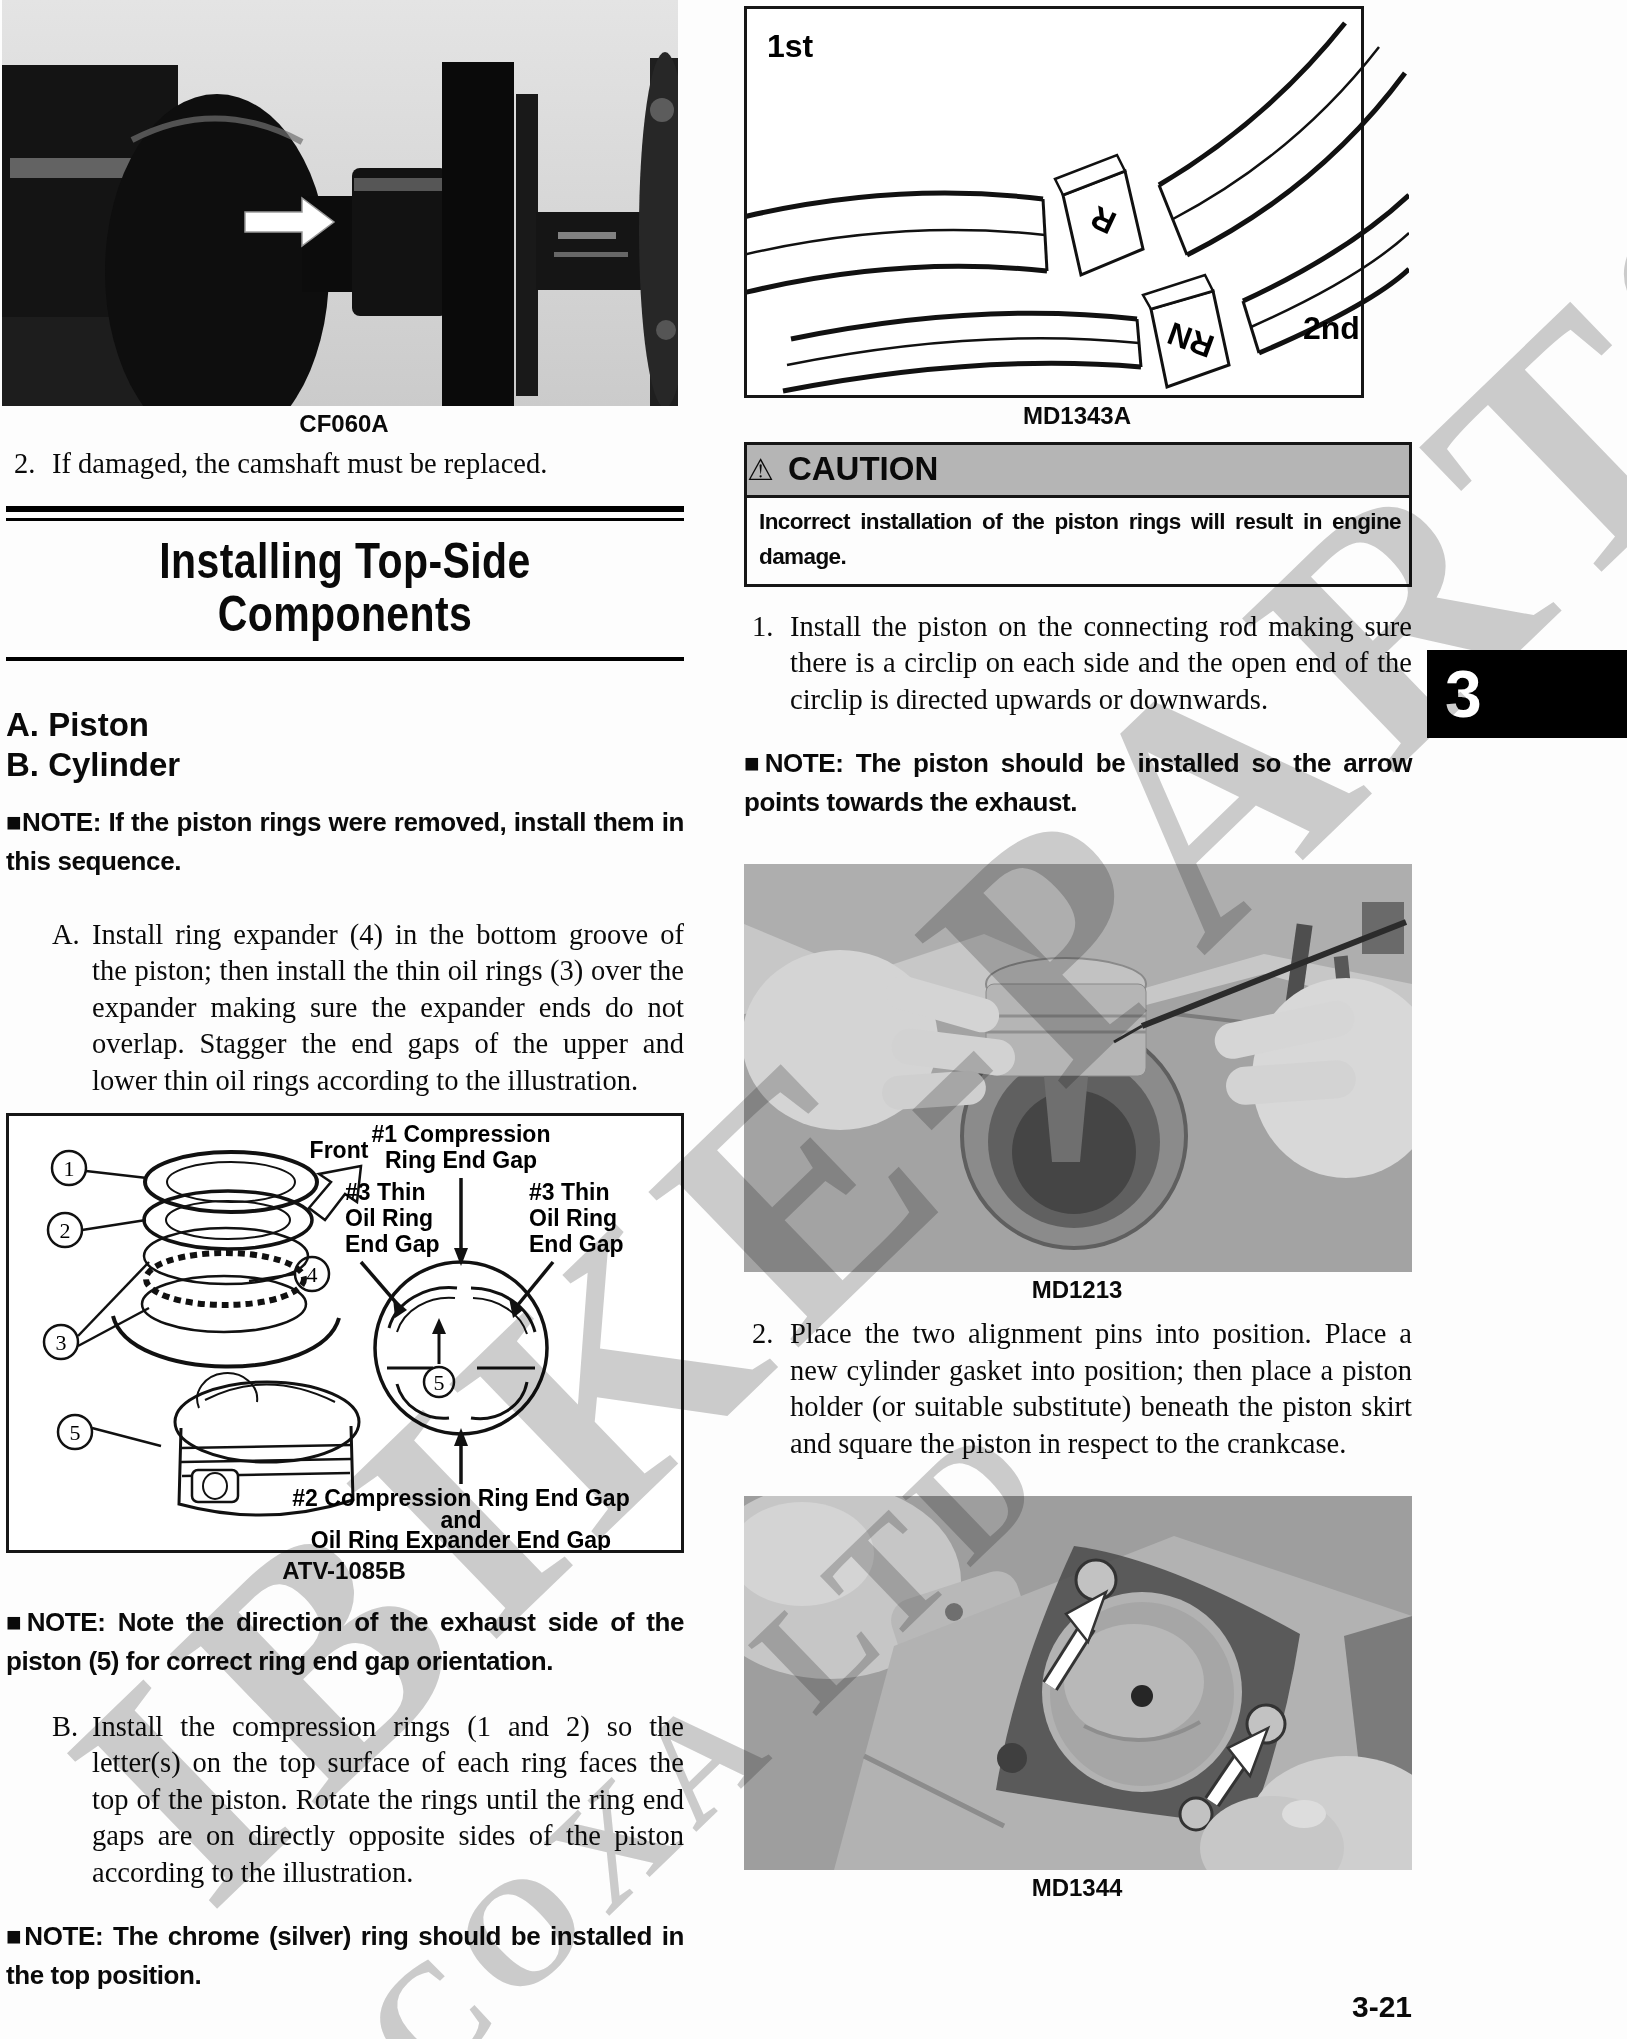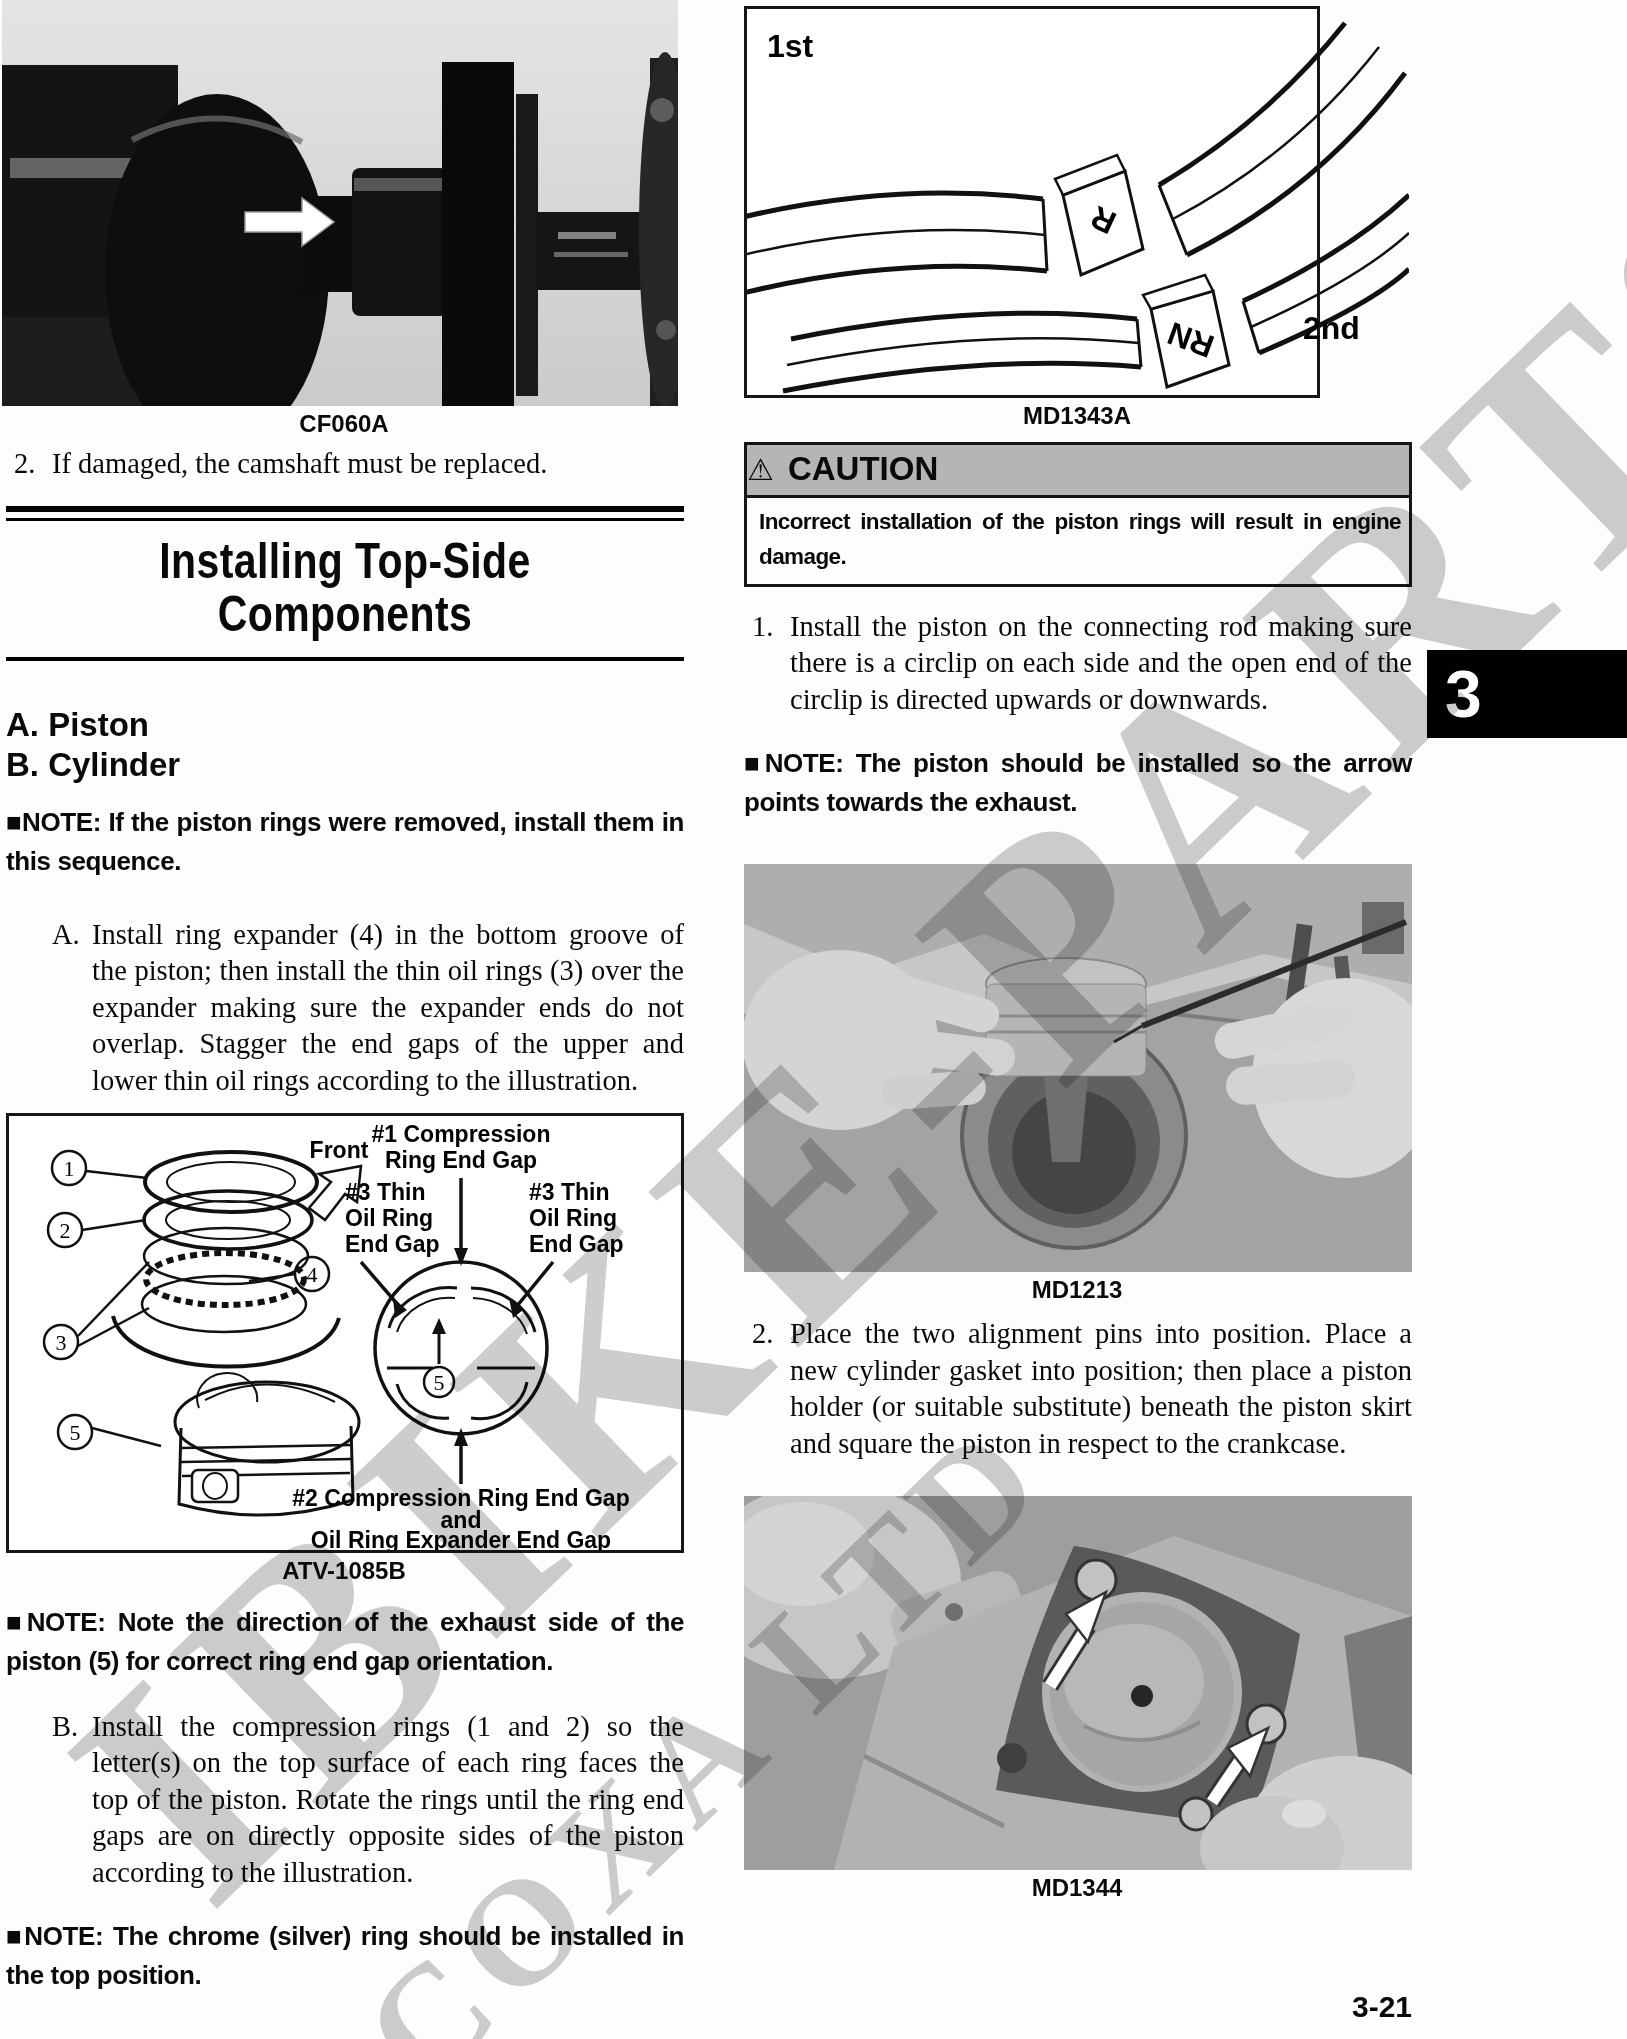--- a/index.html
+++ b/index.html
@@ -205,21 +205,21 @@
     <div class="body-par letter-item" style="margin-top:28px">
       <span class="num-col">B.</span>
       <span>Install the compression rings (1 and 2) so the letter(s) on the top surface of each ring faces the top of the piston. Rotate the rings until the ring end gaps are on directly opposite sides of the piston according to the illustration.</span>
     </div>
 
     <div class="note" style="margin-top:26px">■NOTE: The chrome (silver) ring should be installed in the top position.</div>
   </div>
 
   <div class="col-right">
 
-    <div class="figbox" style="width:576px;height:392px">
+    <div class="figbox" style="width:620px;height:392px">
       <svg width="662" height="386" viewBox="0 0 662 386">
         <text class="svg-big" x="20" y="48">1st</text>
         <g stroke="#111" fill="none">
           <path d="M-4,208 Q150,172 296,190" stroke-width="5"></path>
           <path d="M-4,246 Q150,210 298,226" stroke-width="2.5"></path>
           <path d="M-4,284 Q152,246 300,262" stroke-width="5"></path>
           <line x1="296" y1="190" x2="300" y2="262" stroke-width="3"></line>
           <path d="M412,176 Q520,112 598,14" stroke-width="5"></path>
           <path d="M426,210 Q548,146 632,38" stroke-width="2.5"></path>
           <path d="M440,246 Q572,180 658,64" stroke-width="5"></path>

